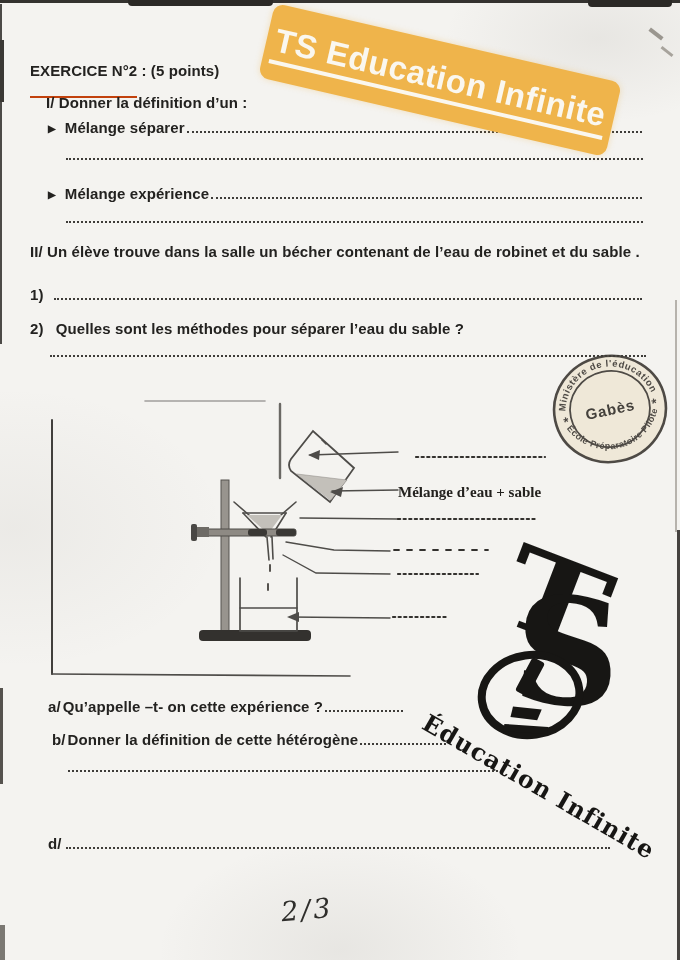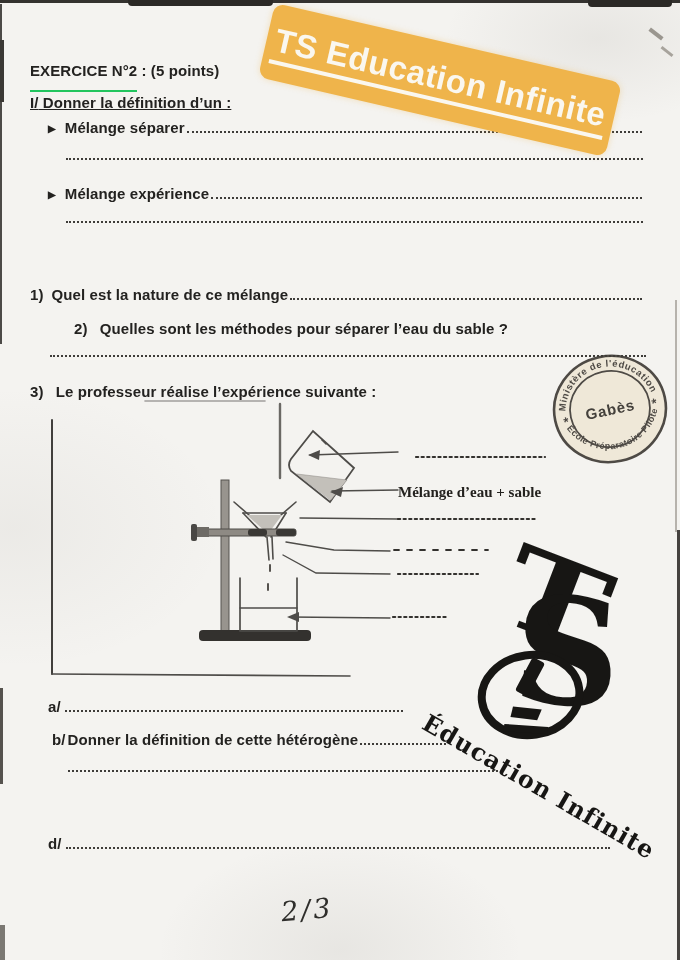--- a/index.html
+++ b/index.html
@@ -14,21 +14,21 @@
       radial-gradient(220px 120px at 88% 4%, rgba(120,115,105,.10), transparent 70%),
       radial-gradient(300px 200px at 2% 55%, rgba(120,115,105,.07), transparent 70%),
       radial-gradient(260px 160px at 50% 99%, rgba(120,115,105,.10), transparent 70%);
   }
   .txt{position:absolute;z-index:2;font-size:15px;font-weight:700;letter-spacing:.1px;white-space:nowrap;}
   .flexline{display:flex;align-items:flex-end;}
   .num{font-weight:700;margin-right:8px;}
   .bullet{font-size:10px;margin:0 9px 2px 0;}
   .dots{flex:1;border-bottom:2px dotted #3e3c39;margin:0 0 3px 2px;min-width:10px;}
   .dotrow{position:absolute;z-index:2;height:0;border-bottom:2px dotted #3e3c39;}
-  .u{border-bottom:2px solid #22c55e;padding-bottom:11px;}
+  .u{border-bottom:2px solid #c2410c;padding-bottom:17px;}
 
   
   .banner{
     position:absolute;left:262px;top:42px;width:356px;height:76px;z-index:6;
     background:#efb44b;border-radius:10px;transform:rotate(13deg);
     display:flex;align-items:center;justify-content:center;
     box-shadow:0 0 6px rgba(239,180,75,.35);
   }
   .banner span{
     font-size:33px;font-weight:700;color:#faf7ef;letter-spacing:.5px;
@@ -66,53 +66,51 @@
   .art{position:absolute;z-index:7;pointer-events:none;}
 </style>
 </head>
 <body>
 
 <div class="page">
 
   <div class="txt" style="left:30px;top:62px;">
     <span class="u">EXERCICE N°2</span><span> : (5 points)</span>
   </div>
-  <div class="txt" style="left:30px;top:94px;text-decoration:underline;">
+  <div class="txt" style="left:46px;top:94px;">
     <span>I/</span><span> Donner la définition d’un :</span>
   </div>
 
   <div class="txt flexline" style="left:48px;top:119px;width:594px;">
     <span class="bullet">▶</span>
     <span>Mélange séparer</span>
     <span class="dots"></span>
   </div>
   <div class="dotrow" style="left:66px;top:158px;width:577px;"></div>
 
   <div class="txt flexline" style="left:48px;top:185px;width:594px;">
     <span class="bullet">▶</span>
     <span>Mélange expérience</span>
     <span class="dots"></span>
   </div>
   <div class="dotrow" style="left:66px;top:221px;width:577px;"></div>
 
+  <div class="txt" style="left:30px;top:243px;">
+    <span>II/</span><span> Un élève trouve dans la salle un bécher contenant de l’eau de robinet et du sable .</span>
+  </div>
 
   <div class="txt flexline" style="left:30px;top:286px;width:612px;">
     <span class="num">1)</span>
-    <span>Quel est la nature de ce mélange</span>
-    <span class="dots"></span>
-  </div>
-  <div class="txt" style="left:30px;top:320px;margin-left:44px;">
+    <span class="dots"></span>
+  </div>
+  <div class="txt" style="left:30px;top:320px;">
     <span class="num">2)</span>
     <span>Quelles sont les méthodes pour séparer l’eau du sable ?</span>
   </div>
   <div class="dotrow" style="left:50px;top:355px;width:596px;"></div>
-  <div class="txt" style="left:30px;top:383px;">
-    <span class="num">3)</span>
-    <span>Le professeur réalise l’expérience suivante :</span>
-  </div>
 
   <svg class="diagram" viewBox="0 0 560 290">
     <g stroke="#4e4c49" fill="none" stroke-width="1.6" stroke-linecap="round">
 
       <path d="M2,22 L2,276" stroke="#413f3c" stroke-width="2"></path>
       <path d="M2,276 L300,278"></path>
       <path d="M95,3 L215,3" opacity="0.5"></path>
 
       <rect x="171" y="82" width="8" height="151" fill="#98948e" stroke="#55524e" stroke-width="1"></rect>
       <rect x="149" y="232" width="112" height="11" rx="4" fill="#33312e" stroke="none"></rect>
@@ -195,20 +193,21 @@
           <path d="M36,56 L64,63 L58,73 L32,66 Z"></path>
           <path d="M25,72 L68,81 L66,88 L23,79 Z"></path>
         </g>
       </g>
     </svg>
     <span class="caption">Éducation Infinite</span>
   </div>
 
   <div class="txt flexline" style="left:48px;top:698px;width:355px;">
     <span class="num" style="margin-right:2px;">a/</span>
+    <span> Qu’appelle –t- on cette expérience ? </span>
     <span class="dots"></span>
   </div>
   <div class="txt flexline" style="left:52px;top:731px;width:394px;">
     <span class="num" style="margin-right:2px;">b/</span>
     <span> Donner la définition de cette hétérogène</span>
     <span class="dots"></span>
   </div>
   <div class="dotrow" style="left:68px;top:770px;width:430px;"></div>
   <div class="txt flexline" style="left:48px;top:835px;width:562px;">
     <span class="num" style="margin-right:2px;">d/</span>

